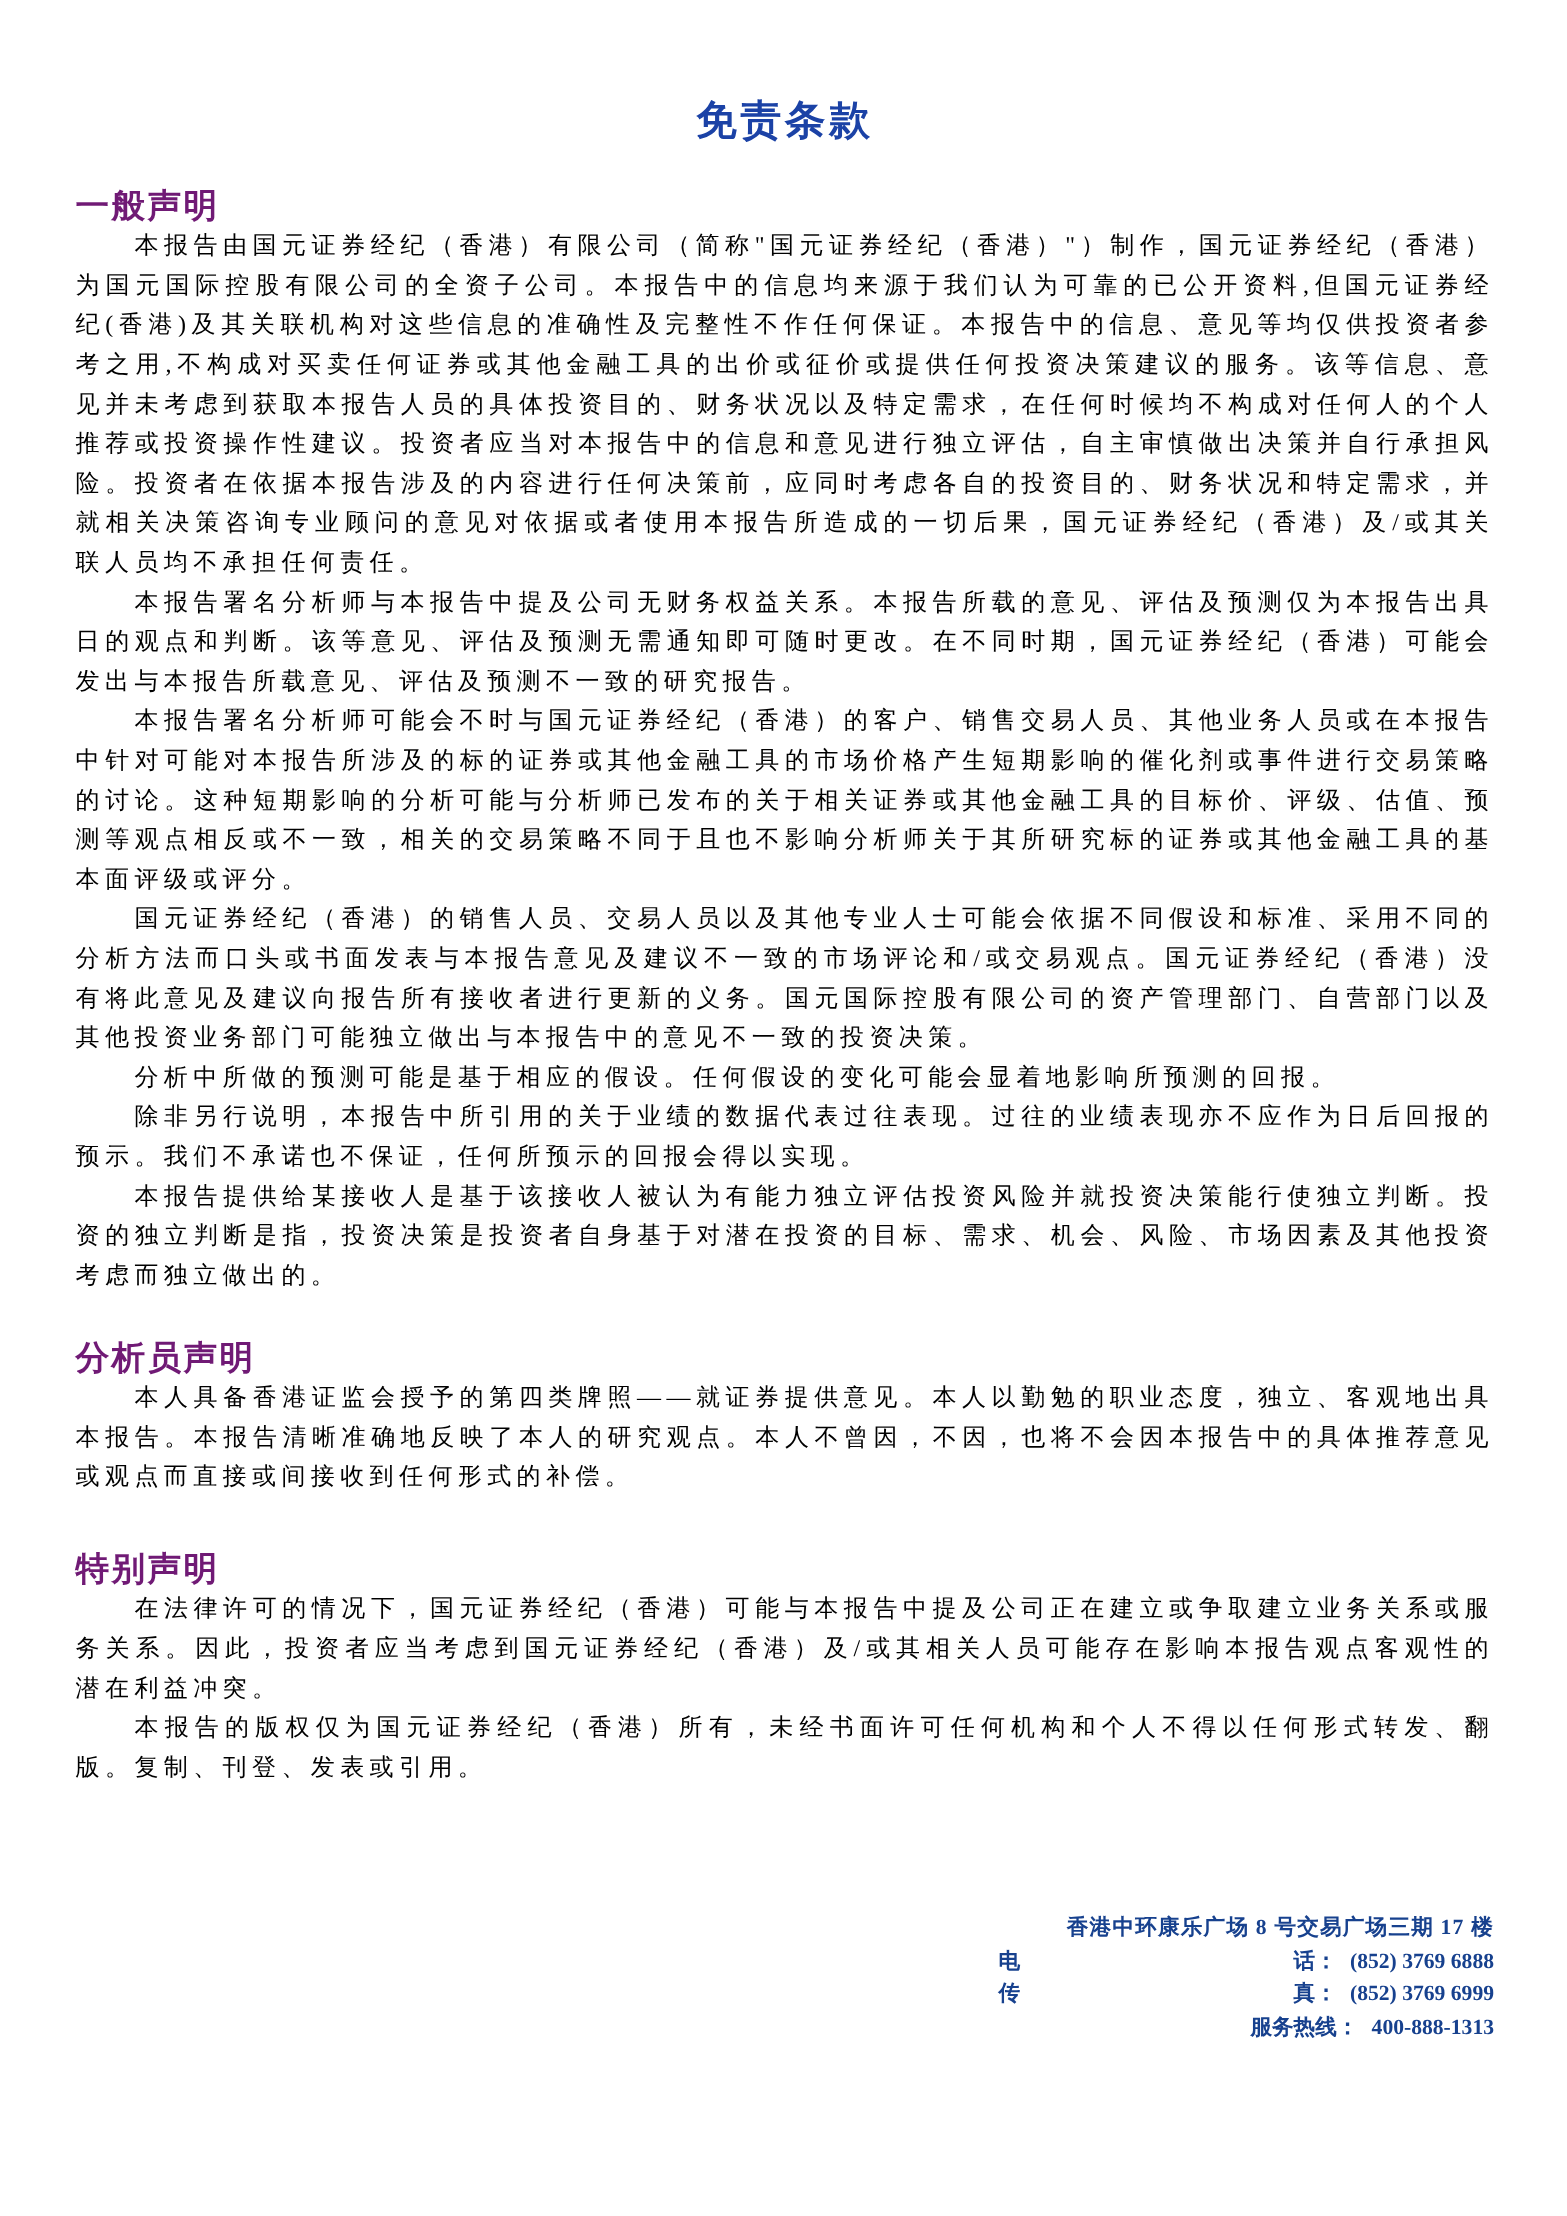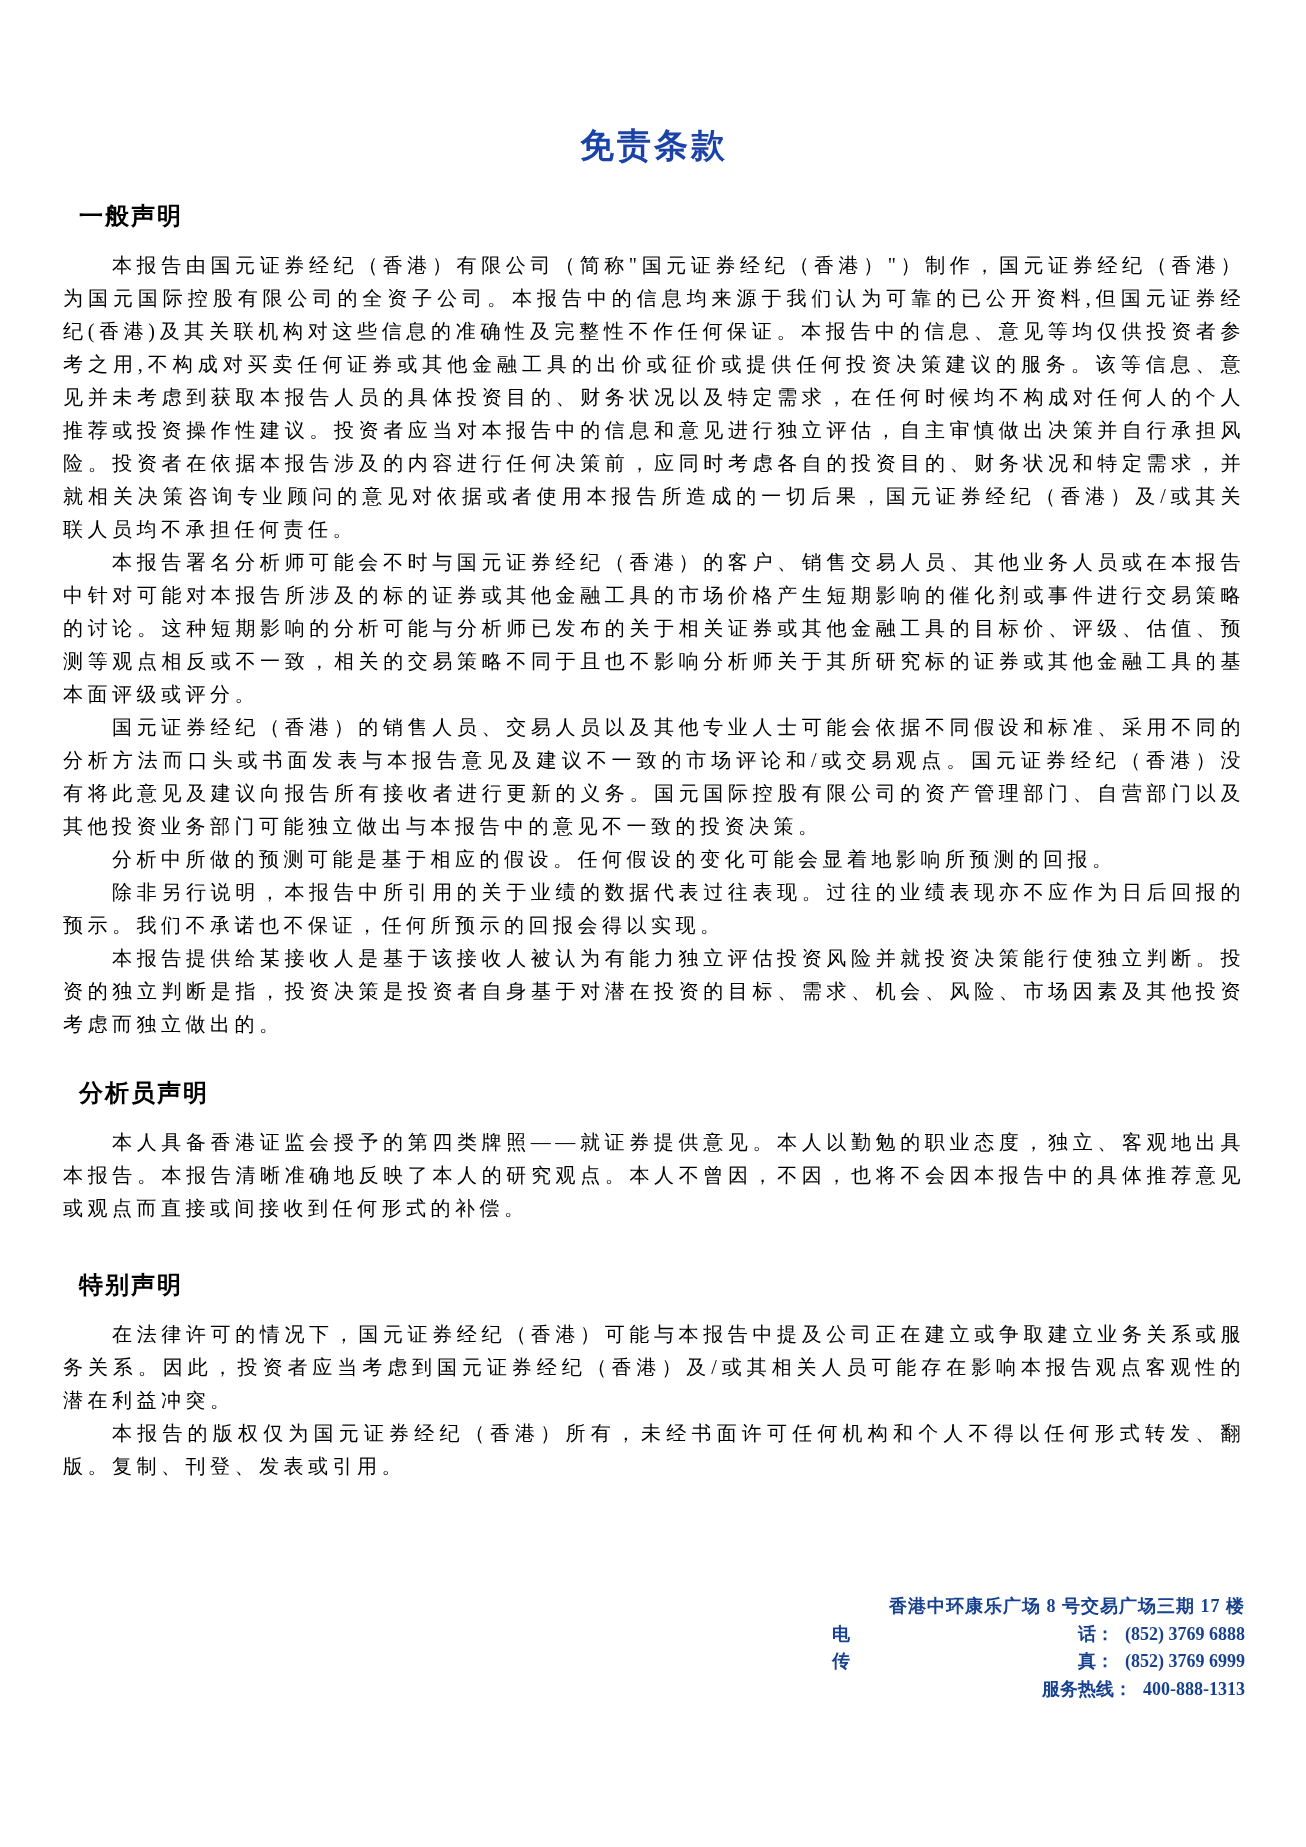--- a/index.html
+++ b/index.html
@@ -3,41 +3,41 @@
 <meta charset="utf-8">
 <style>
   html, body { margin: 0; padding: 0; background: #ffffff; }
   .page {
     position: relative;
     width: 1306px;
     height: 1847px;
     margin: 0 auto;
     background: #ffffff;
     box-sizing: border-box;
-    padding: 120px 61px 0 63px;
+    padding: 76px 61px 0 63px;
     font-family: "Liberation Serif", "DejaVu Serif", serif;
     color: #000000;
     overflow: hidden;
   }
   .title {
     margin: 0 0 28px 0;
     text-align: center;
     font-size: 34px;
     line-height: 52px;
     font-weight: bold;
     letter-spacing: 3px;
     color: #1B42A6;
   }
   h2.sec-heading {
-    margin: 16px;
-    font-size: 24px;
+    margin: 0;
+    font-size: 28px;
     line-height: 33px;
     font-weight: bold;
     letter-spacing: 2px;
-    color: #000000;
+    color: #701a75;
   }
   p.body-para {
     margin: 0;
     font-size: 20px;
     line-height: 33px;
     letter-spacing: 4.5px;
     text-align: justify;
     text-justify: inter-character;
     text-indent: 49px;
   }
@@ -70,20 +70,21 @@
 </head>
 <body>
 
 <div class="page">
 
   <h1 class="title">免责条款</h1>
 
   <section class="sec sec-general">
     <h2 class="sec-heading">一般声明</h2>
     <p class="body-para">本报告由国元证券经纪（香港）有限公司（简称"国元证券经纪（香港）"）制作，国元证券经纪（香港）为国元国际控股有限公司的全资子公司。本报告中的信息均来源于我们认为可靠的已公开资料,但国元证券经纪(香港)及其关联机构对这些信息的准确性及完整性不作任何保证。本报告中的信息、意见等均仅供投资者参考之用,不构成对买卖任何证券或其他金融工具的出价或征价或提供任何投资决策建议的服务。该等信息、意见并未考虑到获取本报告人员的具体投资目的、财务状况以及特定需求，在任何时候均不构成对任何人的个人推荐或投资操作性建议。投资者应当对本报告中的信息和意见进行独立评估，自主审慎做出决策并自行承担风险。投资者在依据本报告涉及的内容进行任何决策前，应同时考虑各自的投资目的、财务状况和特定需求，并就相关决策咨询专业顾问的意见对依据或者使用本报告所造成的一切后果，国元证券经纪（香港）及/或其关联人员均不承担任何责任。</p>
+    <p class="body-para">本报告署名分析师与本报告中提及公司无财务权益关系。本报告所载的意见、评估及预测仅为本报告出具日的观点和判断。该等意见、评估及预测无需通知即可随时更改。在不同时期，国元证券经纪（香港）可能会发出与本报告所载意见、评估及预测不一致的研究报告。</p>
     <p class="body-para">本报告署名分析师可能会不时与国元证券经纪（香港）的客户、销售交易人员、其他业务人员或在本报告中针对可能对本报告所涉及的标的证券或其他金融工具的市场价格产生短期影响的催化剂或事件进行交易策略的讨论。这种短期影响的分析可能与分析师已发布的关于相关证券或其他金融工具的目标价、评级、估值、预测等观点相反或不一致，相关的交易策略不同于且也不影响分析师关于其所研究标的证券或其他金融工具的基本面评级或评分。</p>
     <p class="body-para">国元证券经纪（香港）的销售人员、交易人员以及其他专业人士可能会依据不同假设和标准、采用不同的分析方法而口头或书面发表与本报告意见及建议不一致的市场评论和/或交易观点。国元证券经纪（香港）没有将此意见及建议向报告所有接收者进行更新的义务。国元国际控股有限公司的资产管理部门、自营部门以及其他投资业务部门可能独立做出与本报告中的意见不一致的投资决策。</p>
     <p class="body-para">分析中所做的预测可能是基于相应的假设。任何假设的变化可能会显着地影响所预测的回报。</p>
     <p class="body-para">除非另行说明，本报告中所引用的关于业绩的数据代表过往表现。过往的业绩表现亦不应作为日后回报的预示。我们不承诺也不保证，任何所预示的回报会得以实现。</p>
     <p class="body-para">本报告提供给某接收人是基于该接收人被认为有能力独立评估投资风险并就投资决策能行使独立判断。投资的独立判断是指，投资决策是投资者自身基于对潜在投资的目标、需求、机会、风险、市场因素及其他投资考虑而独立做出的。</p>
   </section>
 
   <section class="sec sec-analyst">
     <h2 class="sec-heading">分析员声明</h2>
     <p class="body-para">本人具备香港证监会授予的第四类牌照——就证券提供意见。本人以勤勉的职业态度，独立、客观地出具本报告。本报告清晰准确地反映了本人的研究观点。本人不曾因，不因，也将不会因本报告中的具体推荐意见或观点而直接或间接收到任何形式的补偿。</p>

